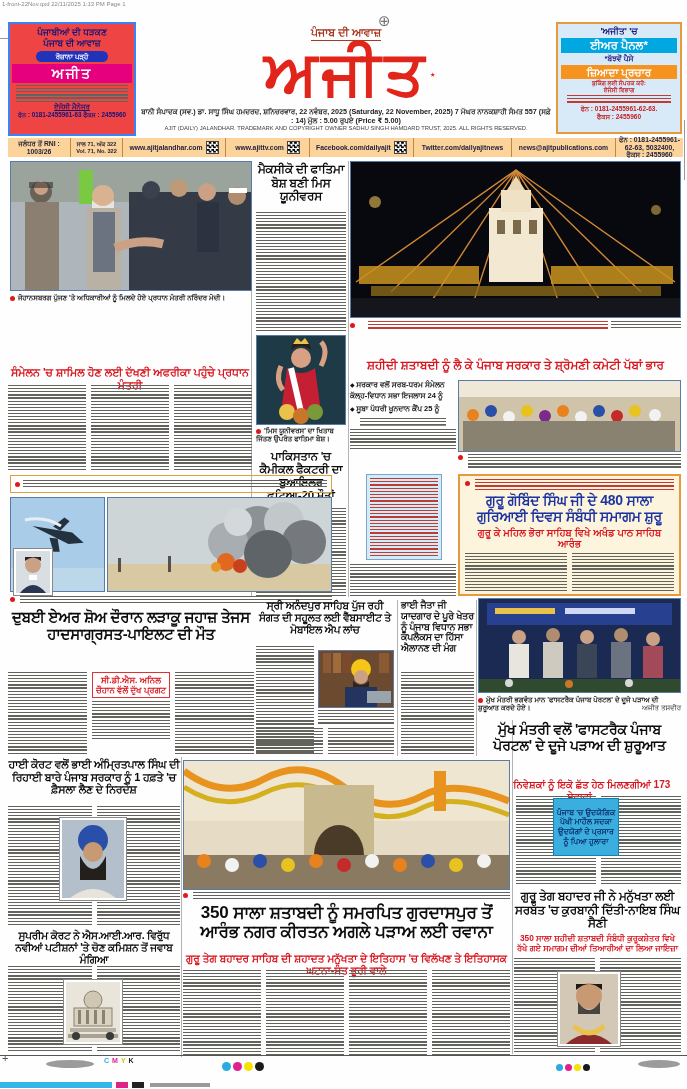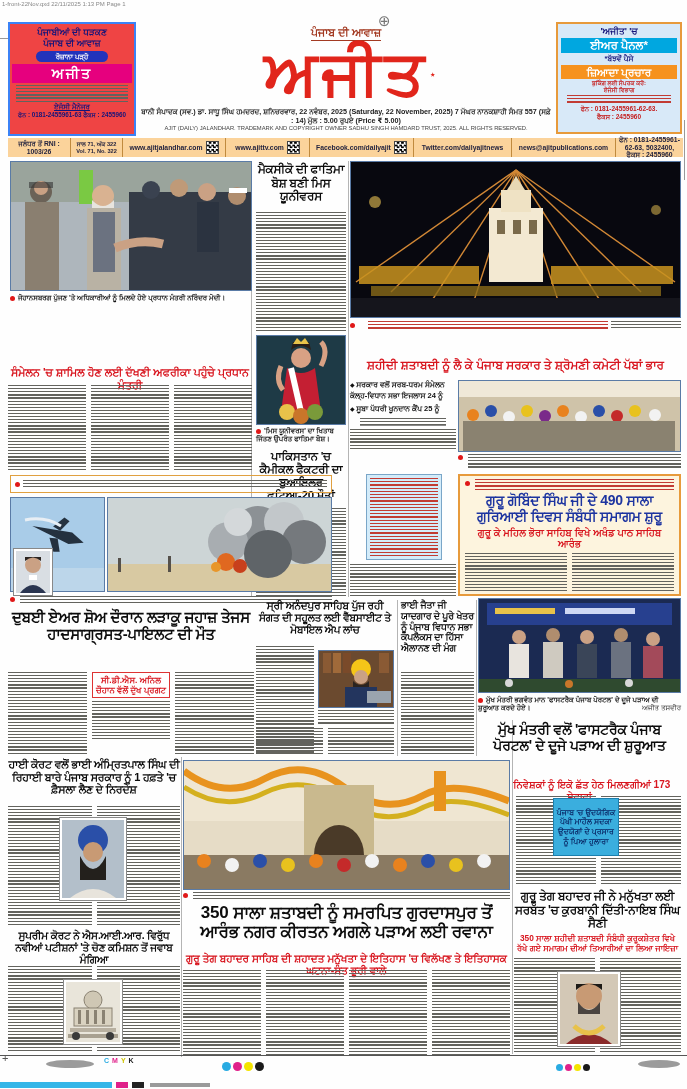--- a/index.html
+++ b/index.html
@@ -227,21 +227,21 @@
   <div class="abs" style="left:458px;top:454px;width:223px">
     <span class="dot" style="float:left;margin-top:1px"></span>
     <div class="tx" style="margin-left:10px;height:15px"></div>
   </div>
 
   <div class="abs" style="left:458px;top:474px;width:223px;height:122px;background:#fdf4de;border:2px solid #e79a3b;padding:3px 5px">
     <div style="overflow:hidden">
       <span class="dot" style="float:left;margin-top:2px"></span>
       <div class="txr" style="margin-left:10px;height:12px"></div>
     </div>
-    <div class="hl hlb" style="font-size:14px;margin-top:2px">ਗੁਰੂ ਗੋਬਿੰਦ ਸਿੰਘ ਜੀ ਦੇ 490 ਸਾਲਾ ਗੁਰਿਆਈ ਦਿਵਸ ਸੰਬੰਧੀ ਸਮਾਗਮ ਸ਼ੁਰੂ</div>
+    <div class="hl hlb" style="font-size:14px;margin-top:2px">ਗੁਰੂ ਗੋਬਿੰਦ ਸਿੰਘ ਜੀ ਦੇ 480 ਸਾਲਾ ਗੁਰਿਆਈ ਦਿਵਸ ਸੰਬੰਧੀ ਸਮਾਗਮ ਸ਼ੁਰੂ</div>
     <div class="sub" style="font-size:10px;margin-top:2px">ਗੁਰੂ ਕੇ ਮਹਿਲ ਭੋਰਾ ਸਾਹਿਬ ਵਿਖੇ ਅਖੰਡ ਪਾਠ ਸਾਹਿਬ ਆਰੰਭ</div>
     <div class="cols" style="height:38px;margin-top:3px">
       <div class="tx"></div>
       <div class="tx"></div>
     </div>
   </div>
 
   <div class="abs" style="left:10px;top:475px;width:322px;height:18px;border:1px solid #e0a040;display:flex;align-items:center;padding:0 4px">
     <span class="dot"></span>
     <div class="tx" style="flex:1;height:8px"></div>

